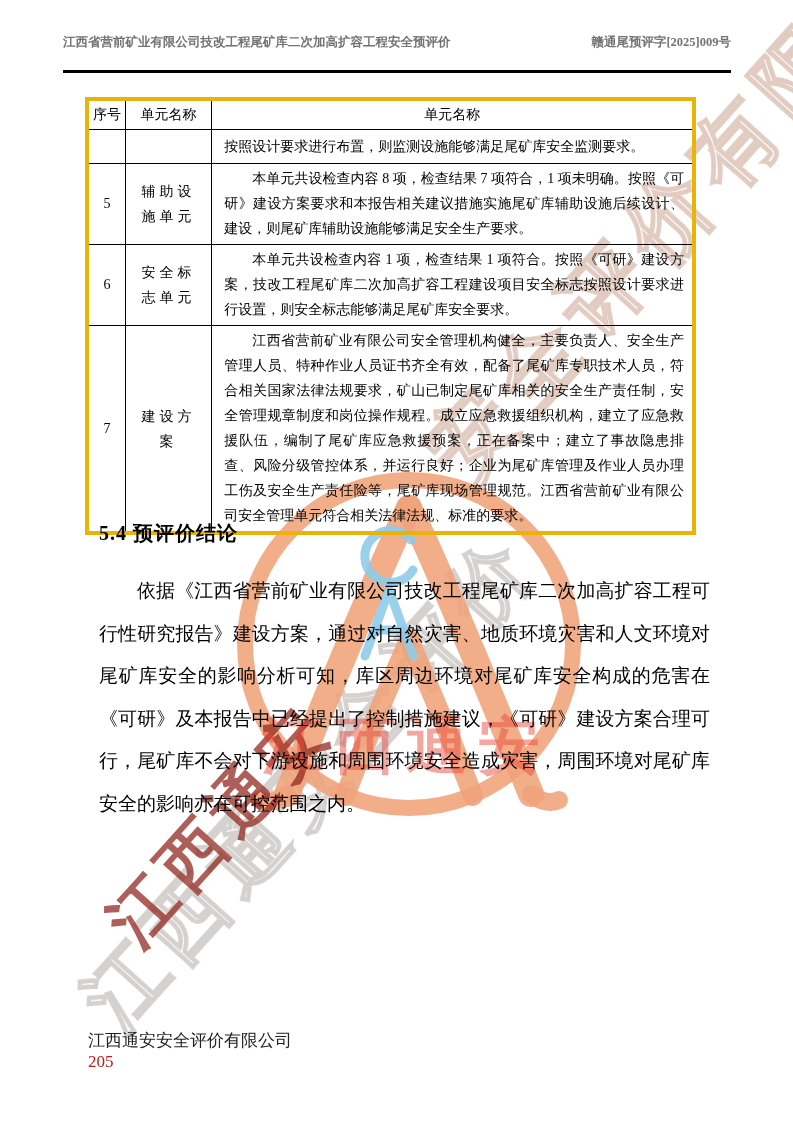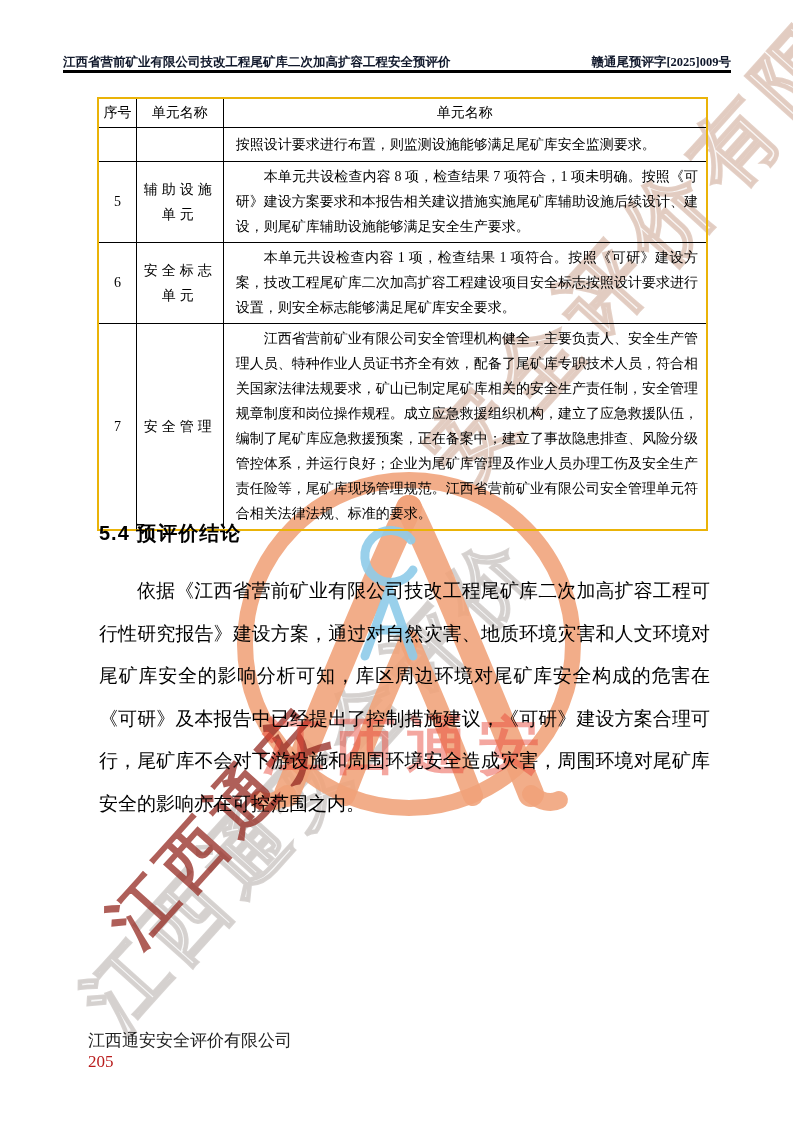--- a/index.html
+++ b/index.html
@@ -37,45 +37,45 @@
   .wm-red-horizontal{
     position:absolute;left:262px;top:704px;
     font-size:62px;font-weight:bold;letter-spacing:10px;white-space:nowrap;
     color:rgba(233,72,56,0.48);
   }
   .wm-logo{position:absolute;left:229px;top:464px;}
   .wm-blue{position:absolute;left:341px;top:518px;}
   
   .content{position:relative;z-index:1;}
   .pg-header{
-    position:absolute;left:63px;right:62px;top:54px;
+    position:absolute;left:63px;right:62px;top:34px;
     display:flex;justify-content:space-between;align-items:flex-end;
-    font-size:12.5px;font-weight:bold;color:#0f172a;
+    font-size:12.5px;font-weight:bold;color:#737373;
   }
   .pg-header-rule{
     position:absolute;left:63px;right:62px;top:70px;
     height:3px;background:#000;
   }
   table.eval{
-    position:absolute;left:97px;top:97px;width:611px;
+    position:absolute;left:85px;top:97px;width:611px;
     border-collapse:collapse;table-layout:fixed;
     font-size:14px;color:#000;
-    border:2px solid #eab308;
+    border:4px solid #eab308;
   }
   table.eval th,table.eval td{border:1px solid #000;vertical-align:middle;}
   table.eval th{font-weight:normal;font-size:14px;height:26px;text-align:center;padding:1px 2px;}
   td.c-no{width:38px;text-align:center;}
-  td.c-name{width:86px;text-align:center;letter-spacing:4px;line-height:25px;padding:2px 2px;}
+  td.c-name{width:86px;text-align:center;letter-spacing:4px;line-height:25px;padding:2px 11px;}
   td.c-result{width:479px;text-align:justify;line-height:25px;padding:2px 8px 3px 12px;}
   td.c-result.indent{text-indent:2em;}
   tr.cont td{height:28px;}
   .section-heading{
     position:absolute;left:99px;top:520px;
     font-size:20px;font-weight:bold;color:#000;
-    font-family:Liberation Sans, sans-serif;
+    font-family:Liberation Serif, serif;
     letter-spacing:1px;
   }
   .body-text{
     position:absolute;left:99px;top:570px;width:611px;
     font-size:19px;line-height:42.5px;color:#000;
   }
   .body-text p{margin:0;text-indent:2em;text-align:justify;}
   .body-text p.bold{font-weight:bold;}
   .pg-footer{
     position:absolute;left:88px;right:84px;top:1029px;
@@ -152,21 +152,21 @@
           <td class="c-name">辅助设施单元</td>
           <td class="c-result indent">本单元共设检查内容 8 项，检查结果 7 项符合，1 项未明确。按照《可研》建设方案要求和本报告相关建议措施实施尾矿库辅助设施后续设计、建设，则尾矿库辅助设施能够满足安全生产要求。</td>
         </tr>
         <tr>
           <td class="c-no">6</td>
           <td class="c-name">安全标志单元</td>
           <td class="c-result indent">本单元共设检查内容 1 项，检查结果 1 项符合。按照《可研》建设方案，技改工程尾矿库二次加高扩容工程建设项目安全标志按照设计要求进行设置，则安全标志能够满足尾矿库安全要求。</td>
         </tr>
         <tr>
           <td class="c-no">7</td>
-          <td class="c-name">安全管理</td>
+          <td class="c-name">建设方案</td>
           <td class="c-result indent">江西省营前矿业有限公司安全管理机构健全，主要负责人、安全生产管理人员、特种作业人员证书齐全有效，配备了尾矿库专职技术人员，符合相关国家法律法规要求，矿山已制定尾矿库相关的安全生产责任制，安全管理规章制度和岗位操作规程。成立应急救援组织机构，建立了应急救援队伍，编制了尾矿库应急救援预案，正在备案中；建立了事故隐患排查、风险分级管控体系，并运行良好；企业为尾矿库管理及作业人员办理工伤及安全生产责任险等，尾矿库现场管理规范。江西省营前矿业有限公司安全管理单元符合相关法律法规、标准的要求。</td>
         </tr>
       </tbody>
     </table>
 
     <div class="section-heading">5.4 预评价结论</div>
 
     <div class="body-text">
       <p>依据《江西省营前矿业有限公司技改工程尾矿库二次加高扩容工程可行性研究报告》建设方案，通过对自然灾害、地质环境灾害和人文环境对尾矿库安全的影响分析可知，库区周边环境对尾矿库安全构成的危害在《可研》及本报告中已经提出了控制措施建议，《可研》建设方案合理可行，尾矿库不会对下游设施和周围环境安全造成灾害，周围环境对尾矿库安全的影响亦在可控范围之内。</p>
     </div>

